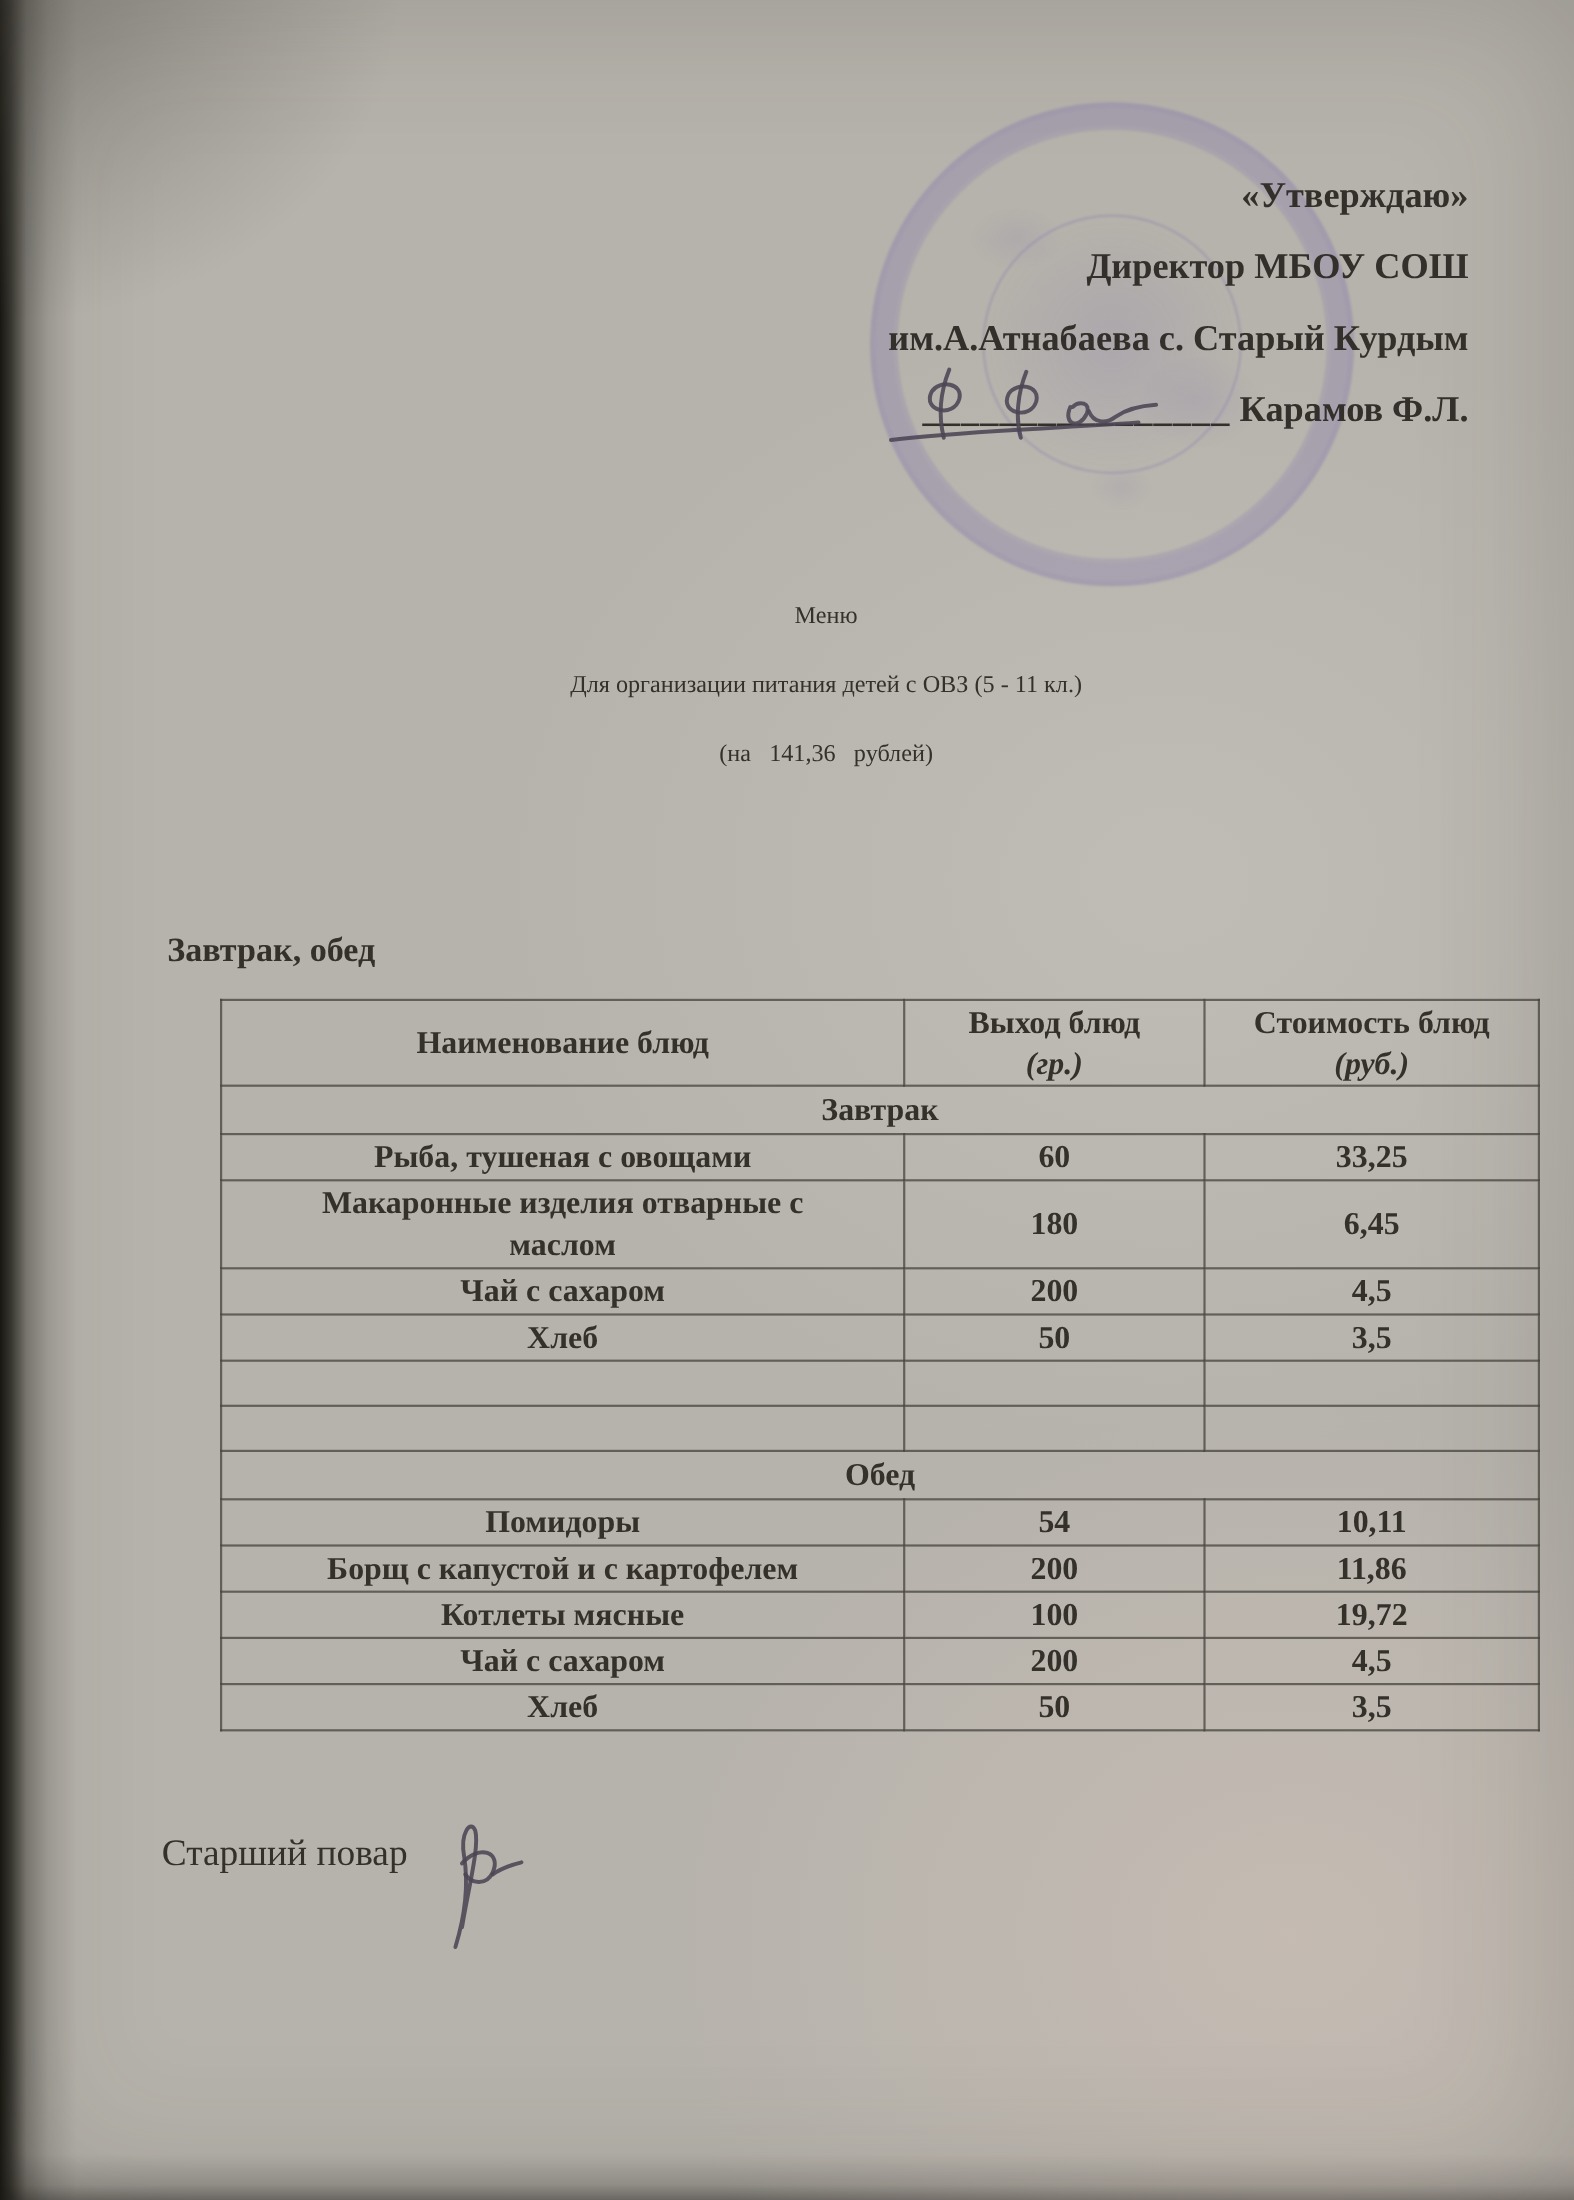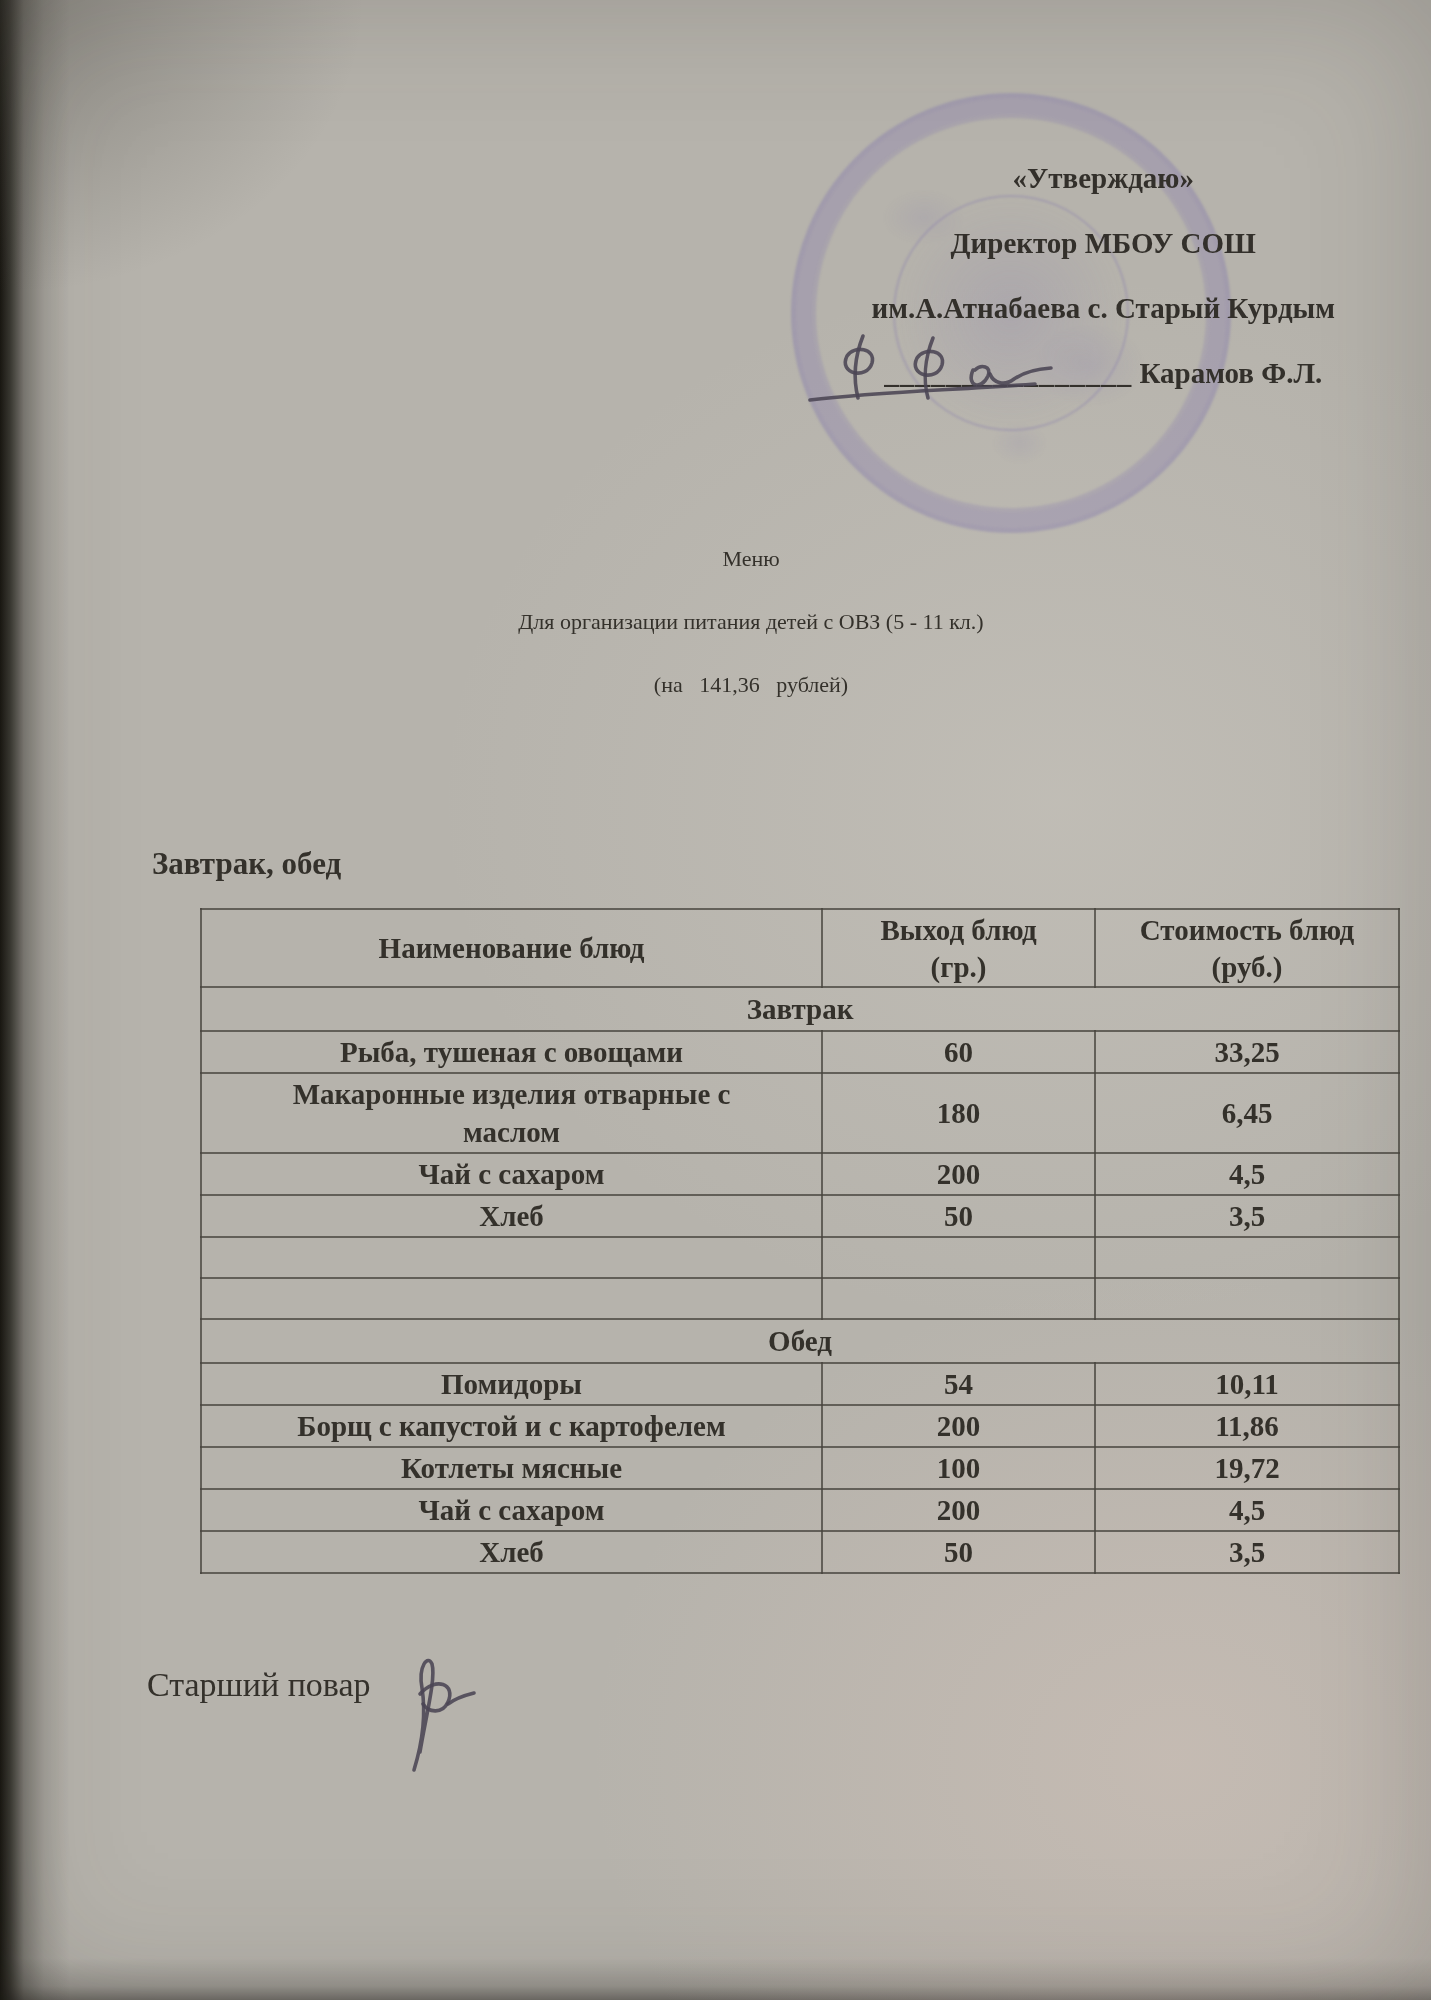--- a/index.html
+++ b/index.html
@@ -39,21 +39,21 @@
   .stamp-inner{
     position:absolute;left:50%;top:50%;width:232px;height:232px;
     transform:translate(-50%,-50%);border-radius:50%;
     border:2px solid rgba(130,120,173,.36);
     background:radial-gradient(closest-side, rgba(130,120,173,.20), rgba(130,120,173,.06) 72%, transparent);
   }
 
   
   .approval{
     position:absolute;top:146px;right:96px;z-index:3;
-    text-align:center;font-size:29px;font-weight:700;line-height:65px;
+    text-align:right;font-size:33px;font-weight:700;line-height:65px;
     color:#33302b;
   }
   .approval .sig-row{white-space:nowrap;}
   .approval .blank-line{letter-spacing:1px;}
 
   .sig-director{position:absolute;left:805px;top:318px;z-index:4;}
   .sig-chef{position:absolute;left:398px;top:1652px;z-index:4;}
   .sig-stroke{stroke:#4b4554;stroke-width:3.6;fill:none;stroke-linecap:round;opacity:.88;}
 
   
@@ -76,21 +76,21 @@
     font-size:29px;font-weight:700;color:#34312b;text-align:center;margin-left:48px;
   }
   table.menu col.c1{width:621px;}
   table.menu col.c2{width:273px;}
   table.menu col.c3{width:304px;}
   table.menu th, table.menu td{
     border:2px solid rgba(70,67,60,.75);
     padding:1px 6px;line-height:38px;vertical-align:middle;
   }
   table.menu th{font-weight:700;}
-  table.menu .unit{display:block;line-height:36px;}
+  table.menu .unit{display:block;line-height:36px;font-style:italic;}
   tr.r-section td{height:40px;}
   tr.r-empty td{height:37px;}
   td .nm{display:inline-block;max-width:440px;}
 
   
   .footer{
     position:absolute;left:147px;top:1666px;
     font-size:34px;font-weight:400;color:#34312b;
   }
 </style>

